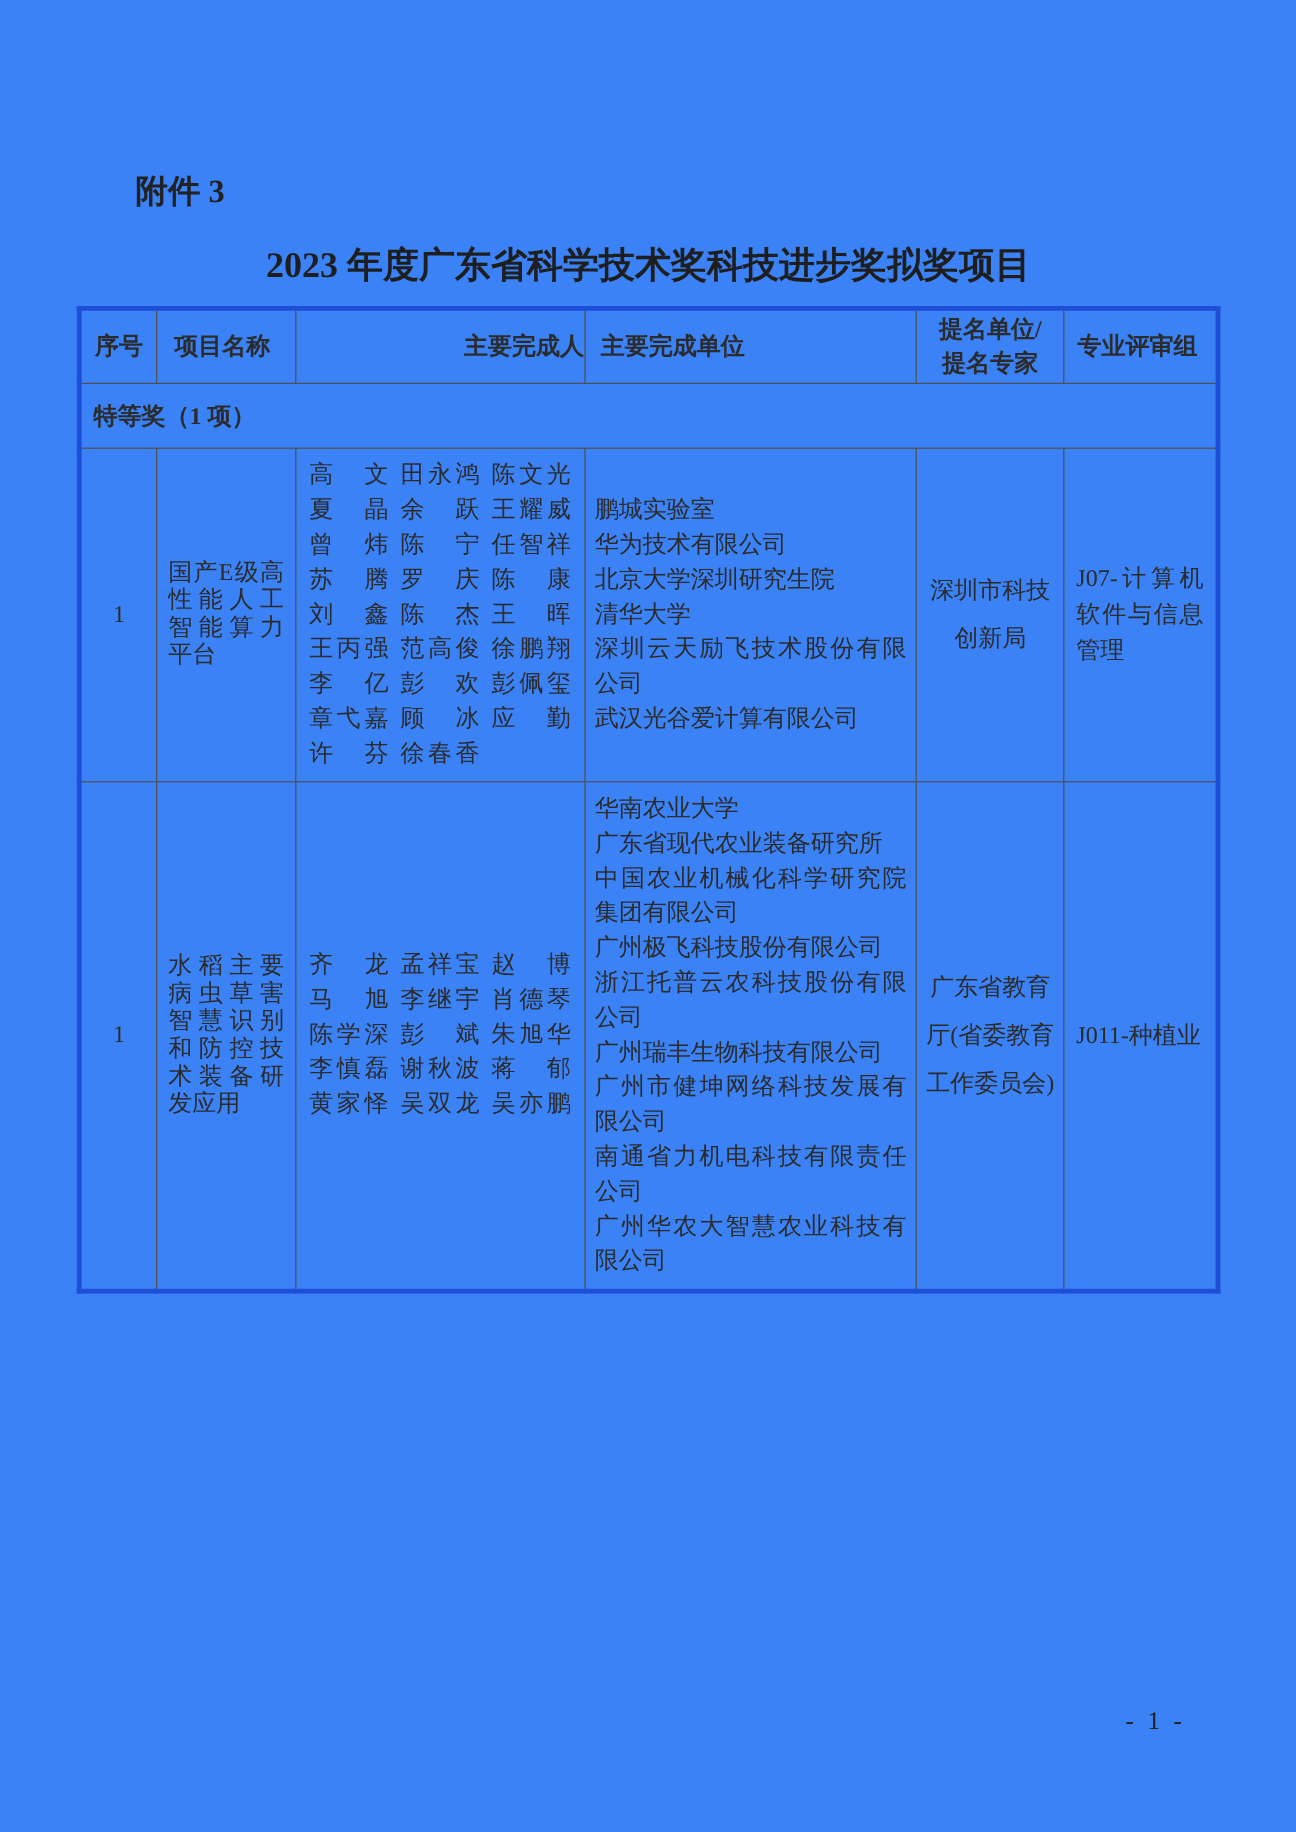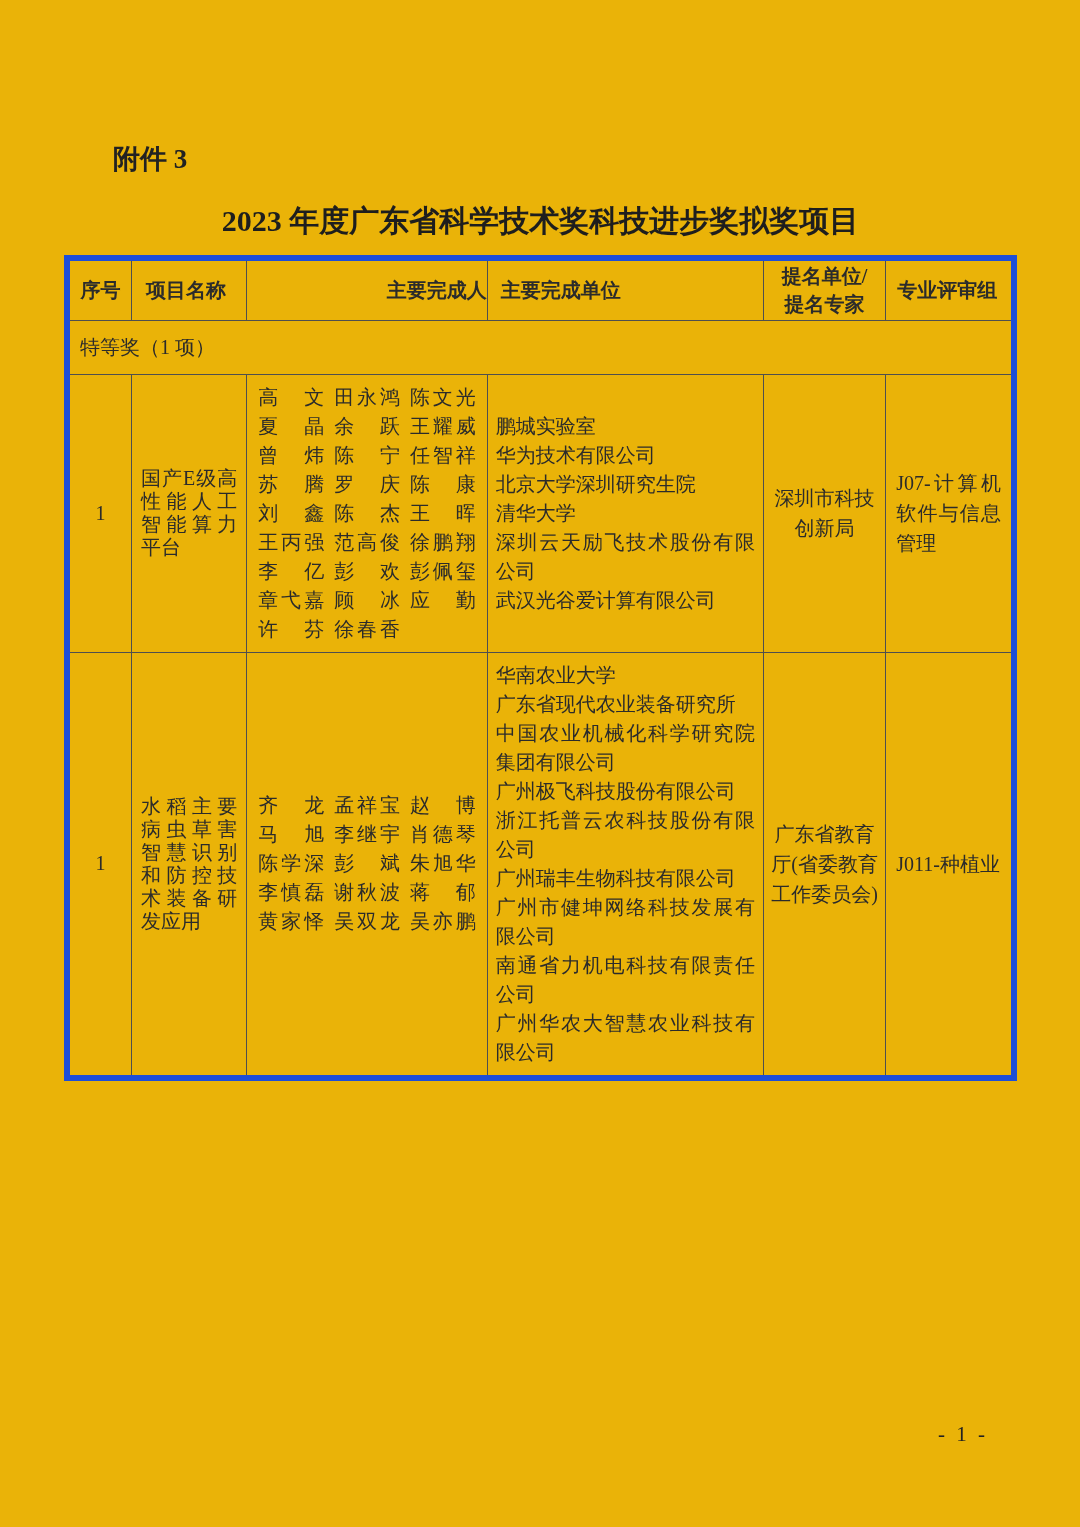--- a/index.html
+++ b/index.html
@@ -6,21 +6,21 @@
   html, body { background: #ffffff; }
   body {
     font-family: "Liberation Serif", "DejaVu Serif", serif;
     color: #2b2b2b;
   }
   .page {
     position: relative;
     width: 1080px;
     height: 1527px;
     margin: 0 auto;
-    background: #eab308;
+    background: #3b82f6;
     padding: 141px 63px 0 64px;
     overflow: hidden;
   }
   .attachment {
     margin-left: 49px;
     font-size: 27px;
     font-weight: bold;
     color: #222;
   }
   .doc-title {
@@ -29,21 +29,21 @@
     font-size: 30px;
     font-weight: bold;
     color: #1e1e1e;
     white-space: nowrap;
   }
   table.awards {
     width: 953px;
     margin-top: 13px;
     border-collapse: collapse;
     table-layout: fixed;
-    border: 6px solid #1d4ed8;
+    border: 4px solid #1d4ed8;
   }
   table.awards th, table.awards td {
     border: 1px solid #4f4f4f;
     vertical-align: middle;
     font-size: 20px;
     color: #2b2b2b;
   }
   col.c-no       { width: 6.82%; }
   col.c-project  { width: 12.17%; }
   col.c-people   { width: 25.39%; }
@@ -60,21 +60,21 @@
   th.th-no        { text-align: center; }
   th.th-project   { padding-left: 14px; font-family: Liberation Serif, serif; }
   th.th-people    { padding-left: 13px; text-align: right; }
   th.th-units     { padding-left: 13px; }
   th.th-nominator { text-align: center; padding: 0 8px; }
   th.th-review    { padding-left: 11px; }
 
   td.section-cell {
     height: 54px;
     font-size: 26px;
-    font-weight: normal;
+    font-weight: bold;
     padding-left: 10px;
     color: #222;
     margin-top: 40px;
   }
   td.no-cell {
     text-align: center;
   }
   td.project-cell {
     padding: 10px 9px;
     text-align: justify;
@@ -96,21 +96,21 @@
   }
   td.units-cell { padding: 8px 8px; }
   .unit {
     line-height: 29px;
     text-align: justify;
     text-justify: inter-character;
   }
   td.nominator-cell {
     text-align: center;
     padding: 0 6px;
-    line-height: 30px;
+    line-height: 40px;
     margin-left: 28px;
   }
   td.review-cell {
     text-align: justify;
     text-justify: inter-character;
     padding: 0 10px;
     line-height: 30px;
   }
   .page-number {
     position: absolute;

